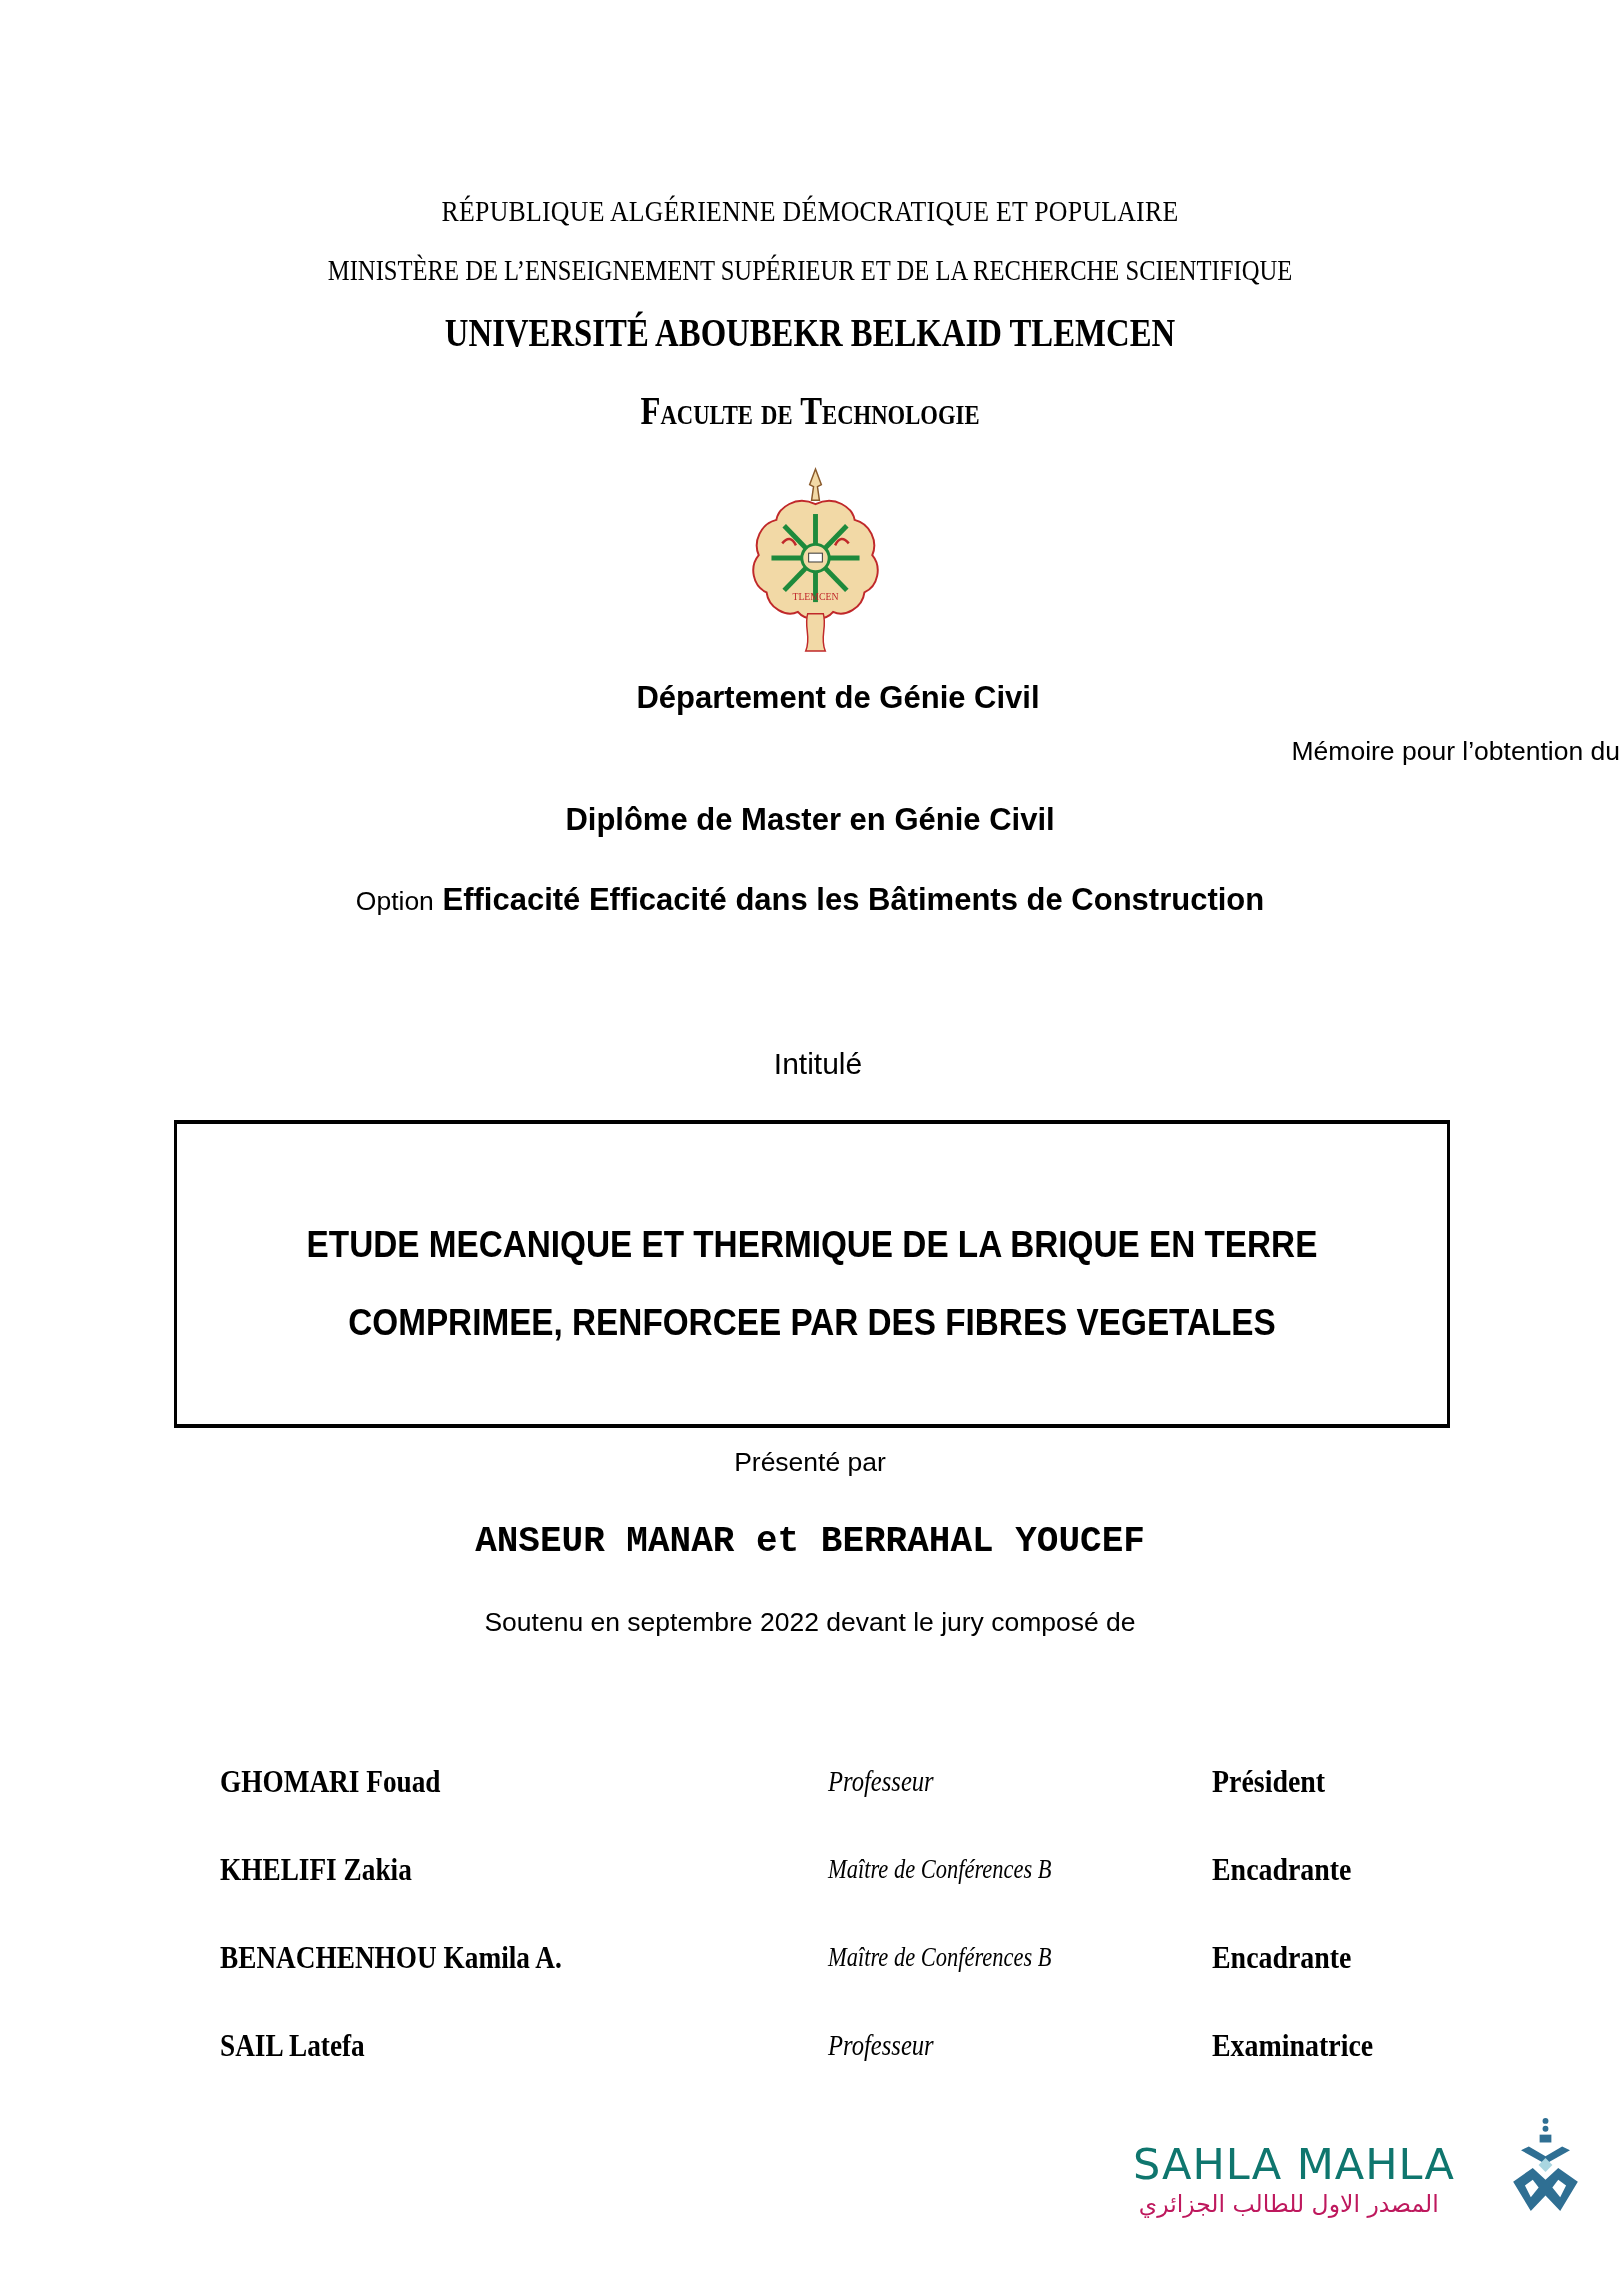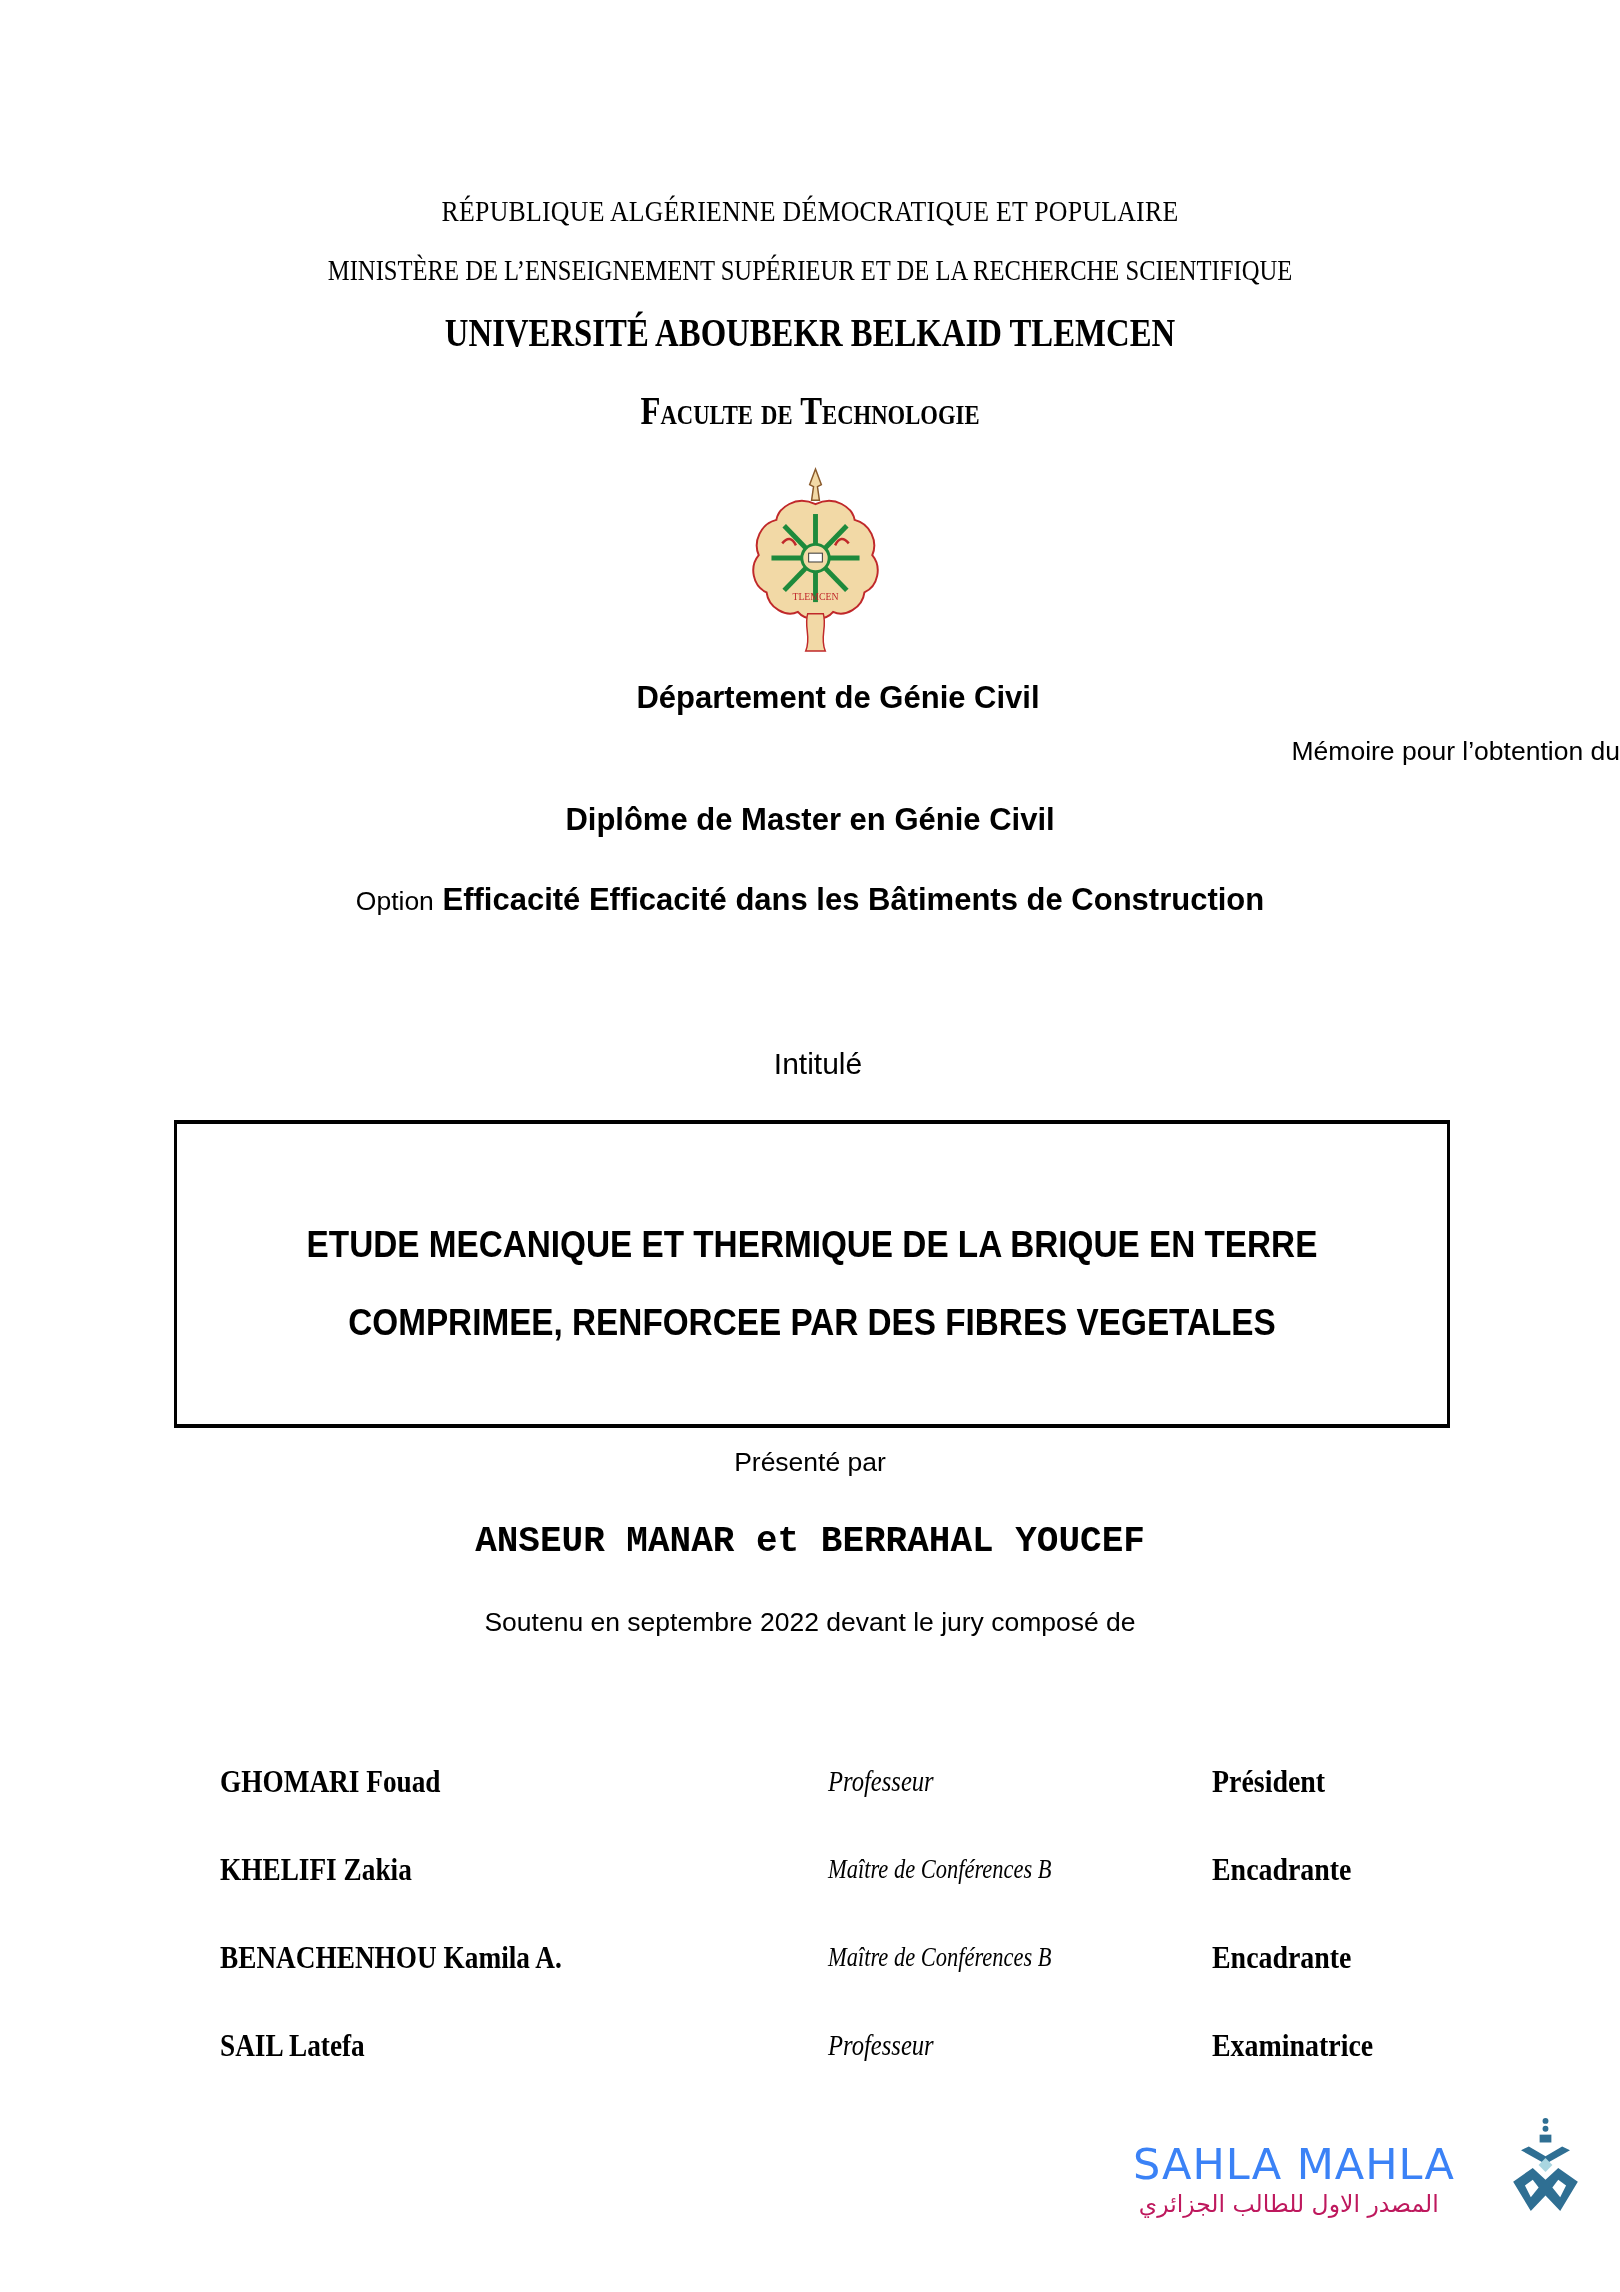--- a/index.html
+++ b/index.html
@@ -24,21 +24,21 @@
     .presente { top: 1447px; font-size: 26.5px; }
     .authors { top: 1521px; font-size: 36px; font-weight: bold; font-family: Liberation Mono, monospace; }
     .soutenu { top: 1607px; font-size: 26.5px; }
     .jury { position: absolute; left: 208px; top: 1764px; width: 1215px; }
     .jury-row { position: relative; height: 88px; margin-left: 12px; }
     .jury-name { position: absolute; left: 0; top: 0; font-size: 31px; font-weight: bold; transform: scaleX(0.88); transform-origin: left; white-space: nowrap; }
     .jury-grade { position: absolute; left: 608px; top: 0; font-size: 30px; font-style: italic; transform: scaleX(0.82); transform-origin: left; white-space: nowrap; }
     .jury-grade.small { font-size: 27.4px; top: 2px; }
     .jury-role { position: absolute; left: 992px; top: 0; font-size: 31px; font-weight: bold; transform: scaleX(0.9); transform-origin: left; white-space: nowrap; }
     .watermark { position: absolute; left: 1127px; top: 2117px; width: 461px; height: 108px; }
-    .wm-text { position: absolute; left: 5.9px; top: 21.6px; font-size: 43px; color: #3b82f6; letter-spacing: 1px; font-family: "DejaVu Sans", sans-serif; }
+    .wm-text { position: absolute; left: 5.9px; top: 21.6px; font-size: 43px; color: #0f766e; letter-spacing: 1px; font-family: "DejaVu Sans", sans-serif; }
     .wm-sub { position: absolute; left: 11.8px; top: 73px; font-size: 23.5px; color: #be185d; direction: rtl; font-family: "DejaVu Sans", sans-serif; }
     .wm-icon { position: absolute; left: 384px; top: 0; width: 69px; height: 98px; }
   </style>
 </head>
 <body>
 
 <div class="center serif hdr1">RÉPUBLIQUE ALGÉRIENNE DÉMOCRATIQUE ET POPULAIRE</div>
 <div class="center serif hdr2">MINISTÈRE DE L’ENSEIGNEMENT SUPÉRIEUR ET DE LA RECHERCHE SCIENTIFIQUE</div>
 <div class="center serif univ">UNIVERSITÉ ABOUBEKR BELKAID TLEMCEN</div>
 <div class="center serif fac">Faculte de Technologie</div>

